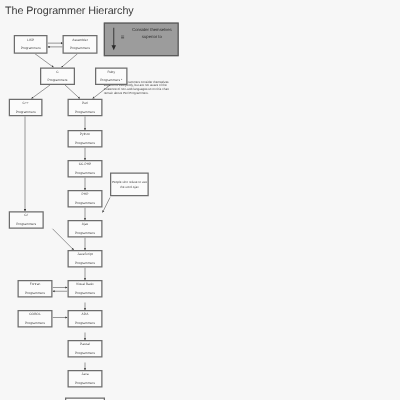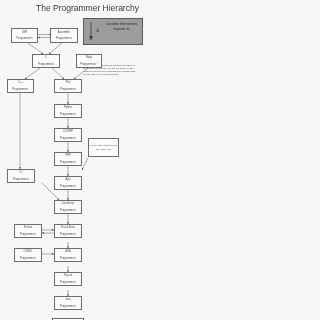--- a/index.html
+++ b/index.html
@@ -33,21 +33,20 @@
   .node span{display:block;width:100%;}
 
   #title{
     position:absolute;
     left:4px; top:2.5px;
     font-size:8.6px;
     color:#3a3a3a;
     letter-spacing:-0.05px;
     white-space:nowrap;
     z-index:4;
-    margin-left:32px;
   }
 
   #legend{
     position:absolute;
     left:83px; top:18px;
     width:58px; height:25px;
     background:#9c9c9c;
     border:0.6px solid #5a5a5a;
     z-index:3;
   }

